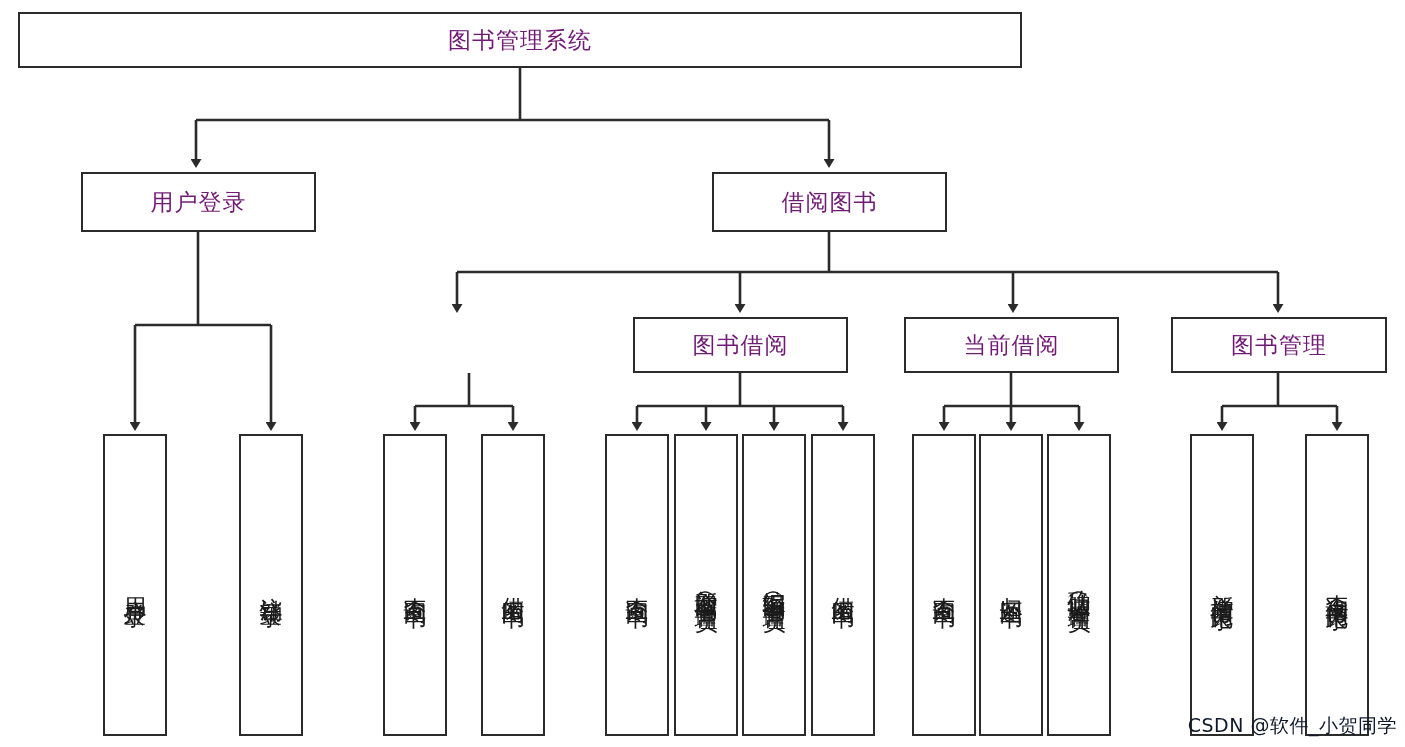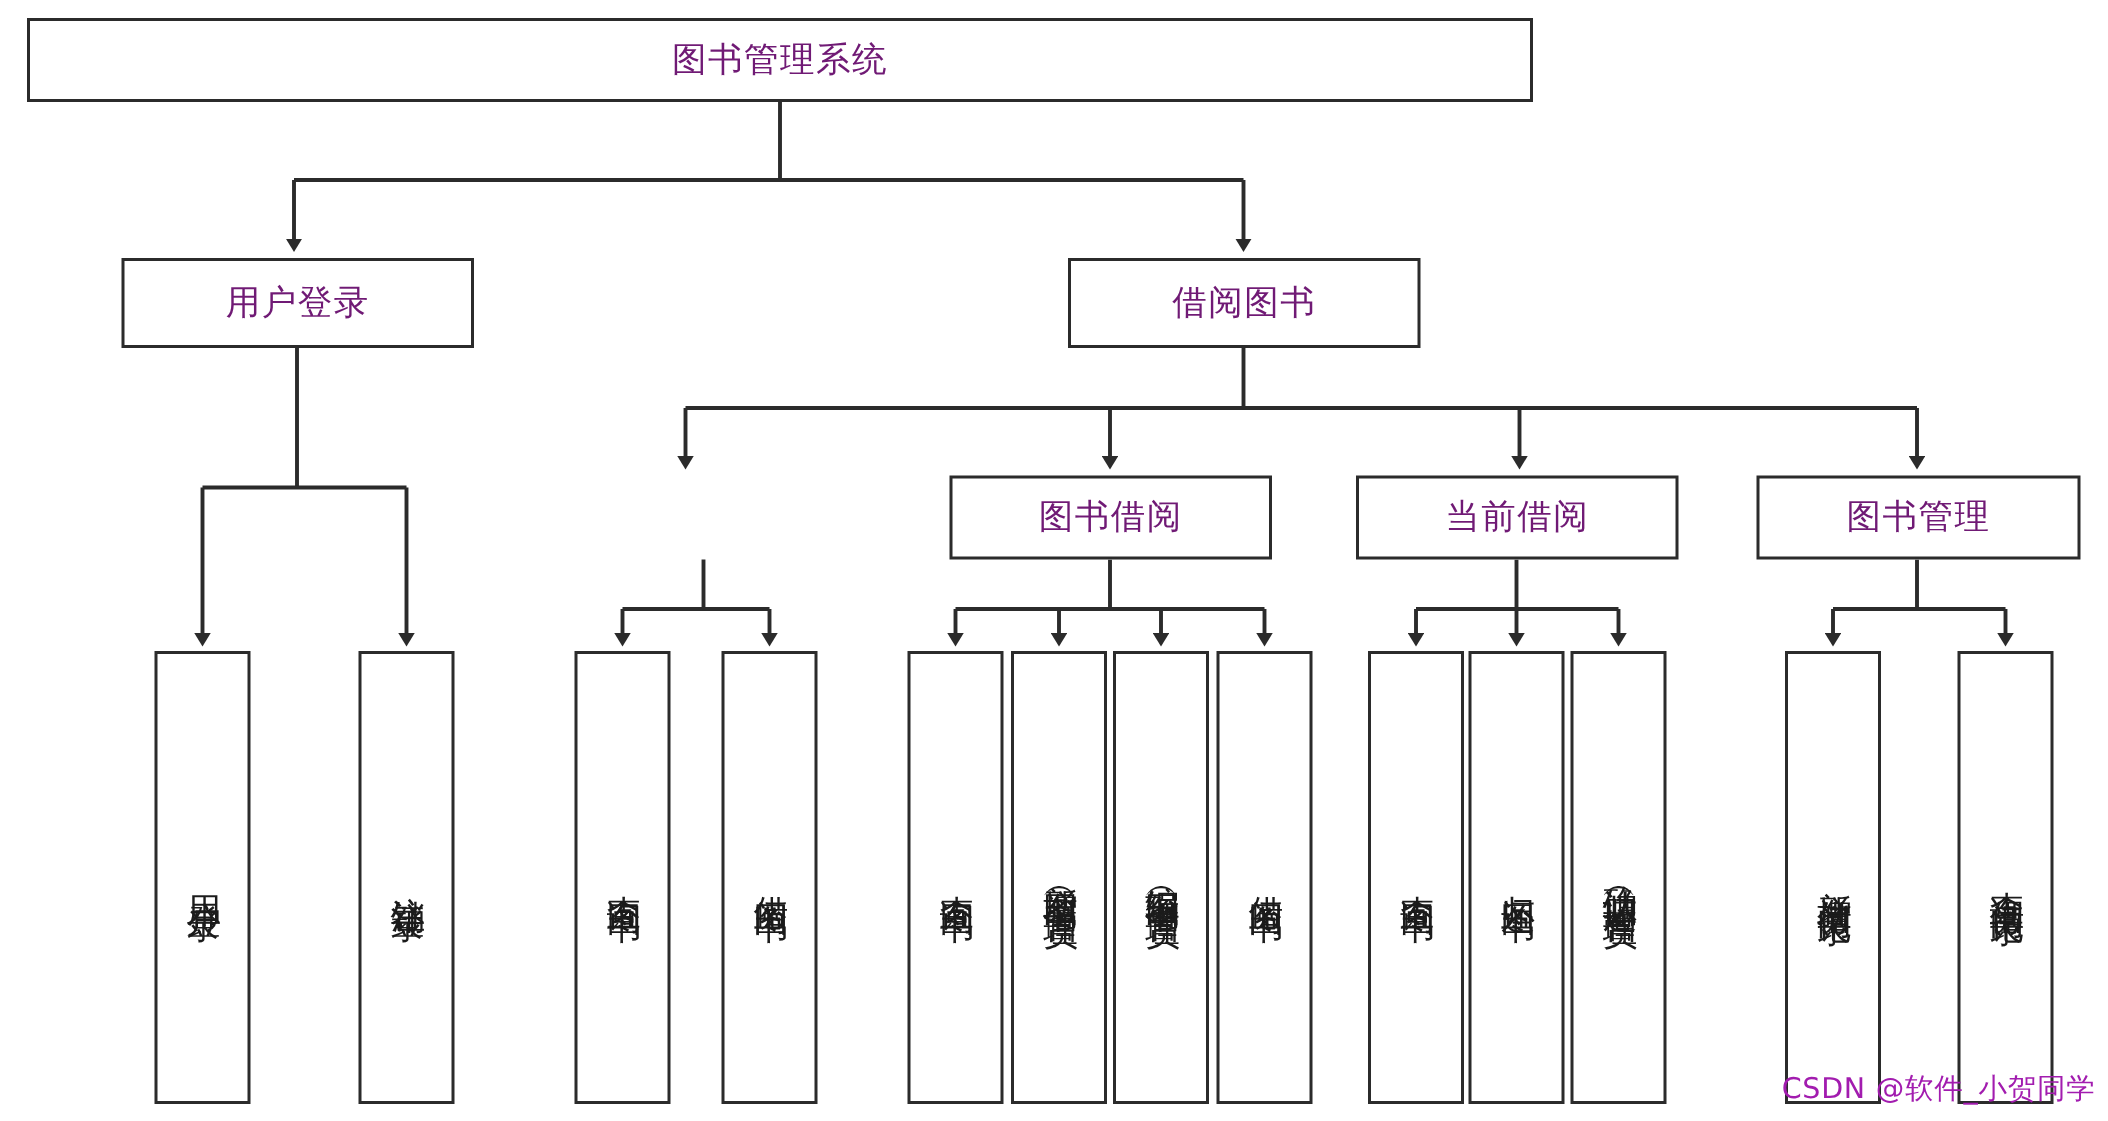--- a/index.html
+++ b/index.html
@@ -56,21 +56,21 @@
   #wires {
     position: absolute;
     left: 0;
     top: 0;
     width: 1405px;
     height: 747px;
     pointer-events: none;
   }
   .watermark {
     position: absolute;
-    color: #a21caf;
+    color: #0f172a;
     font-size: 19px;
     letter-spacing: 0.5px;
     white-space: nowrap;
     right: 8px;
     bottom: 8px;
   }
 </style>
 </head>
 <body>
 

